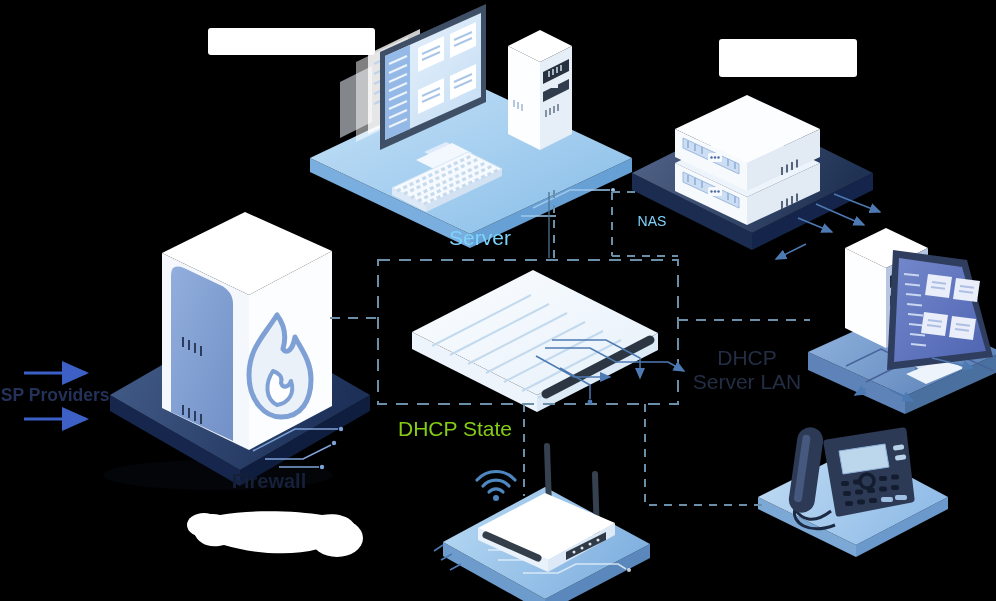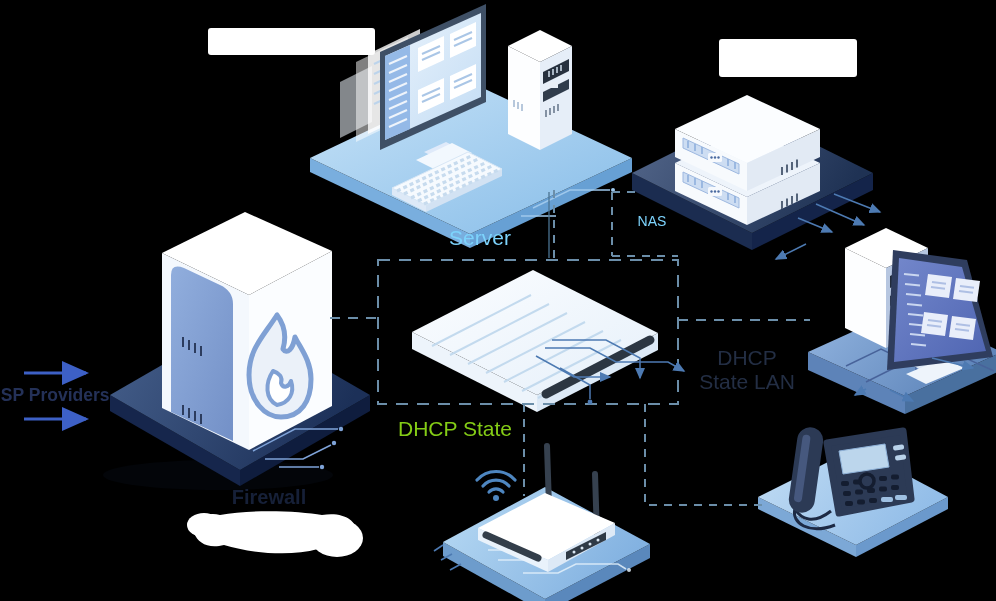--- a/index.html
+++ b/index.html
@@ -477,22 +477,22 @@
     <ellipse cx="157" cy="35" rx="26" ry="19" fill="#ffffff"></ellipse>
     <path d="M14,30 C10,18 24,8 40,12 C70,6 120,8 142,12 C166,8 180,20 176,34 C172,48 152,54 138,46 C110,54 70,50 44,42 C28,46 18,40 14,30 Z" fill="#ffffff"></path>
   </svg>
 
   <div class="lbl z50" style="left:-4px;top:385px;width:118px;font-size:17.5px;font-weight:700;color:#243158;text-align:left">ISP Providers</div>
 
   <div class="lbl lbl-slate z50" style="left:430px;top:226px;width:100px">Server</div>
 
   <div class="lbl lbl-slate z50" style="left:622px;top:213px;width:60px;font-size:14px">NAS</div>
 
-  <div class="lbl z50" style="left:219px;top:486px;width:100px;font-size:20px;font-weight:600;color:#162038">Firewall</div>
+  <div class="lbl z50" style="left:219px;top:470px;width:100px;font-size:20px;font-weight:600;color:#162038">Firewall</div>
 
   <div class="lbl lbl-slate z50" style="left:394px;top:417px;width:122px;color:#84cc16">DHCP State</div>
 
   <div class="lbl z50" style="left:686px;top:346px;width:122px;font-size:21px;font-weight:400;color:#232e44;line-height:24px">
     <span style="display:block">DHCP</span>
-    <span style="display:block">State LAN</span>
+    <span style="display:block">Server LAN</span>
   </div>
 
 </div>
 
 </body></html>

